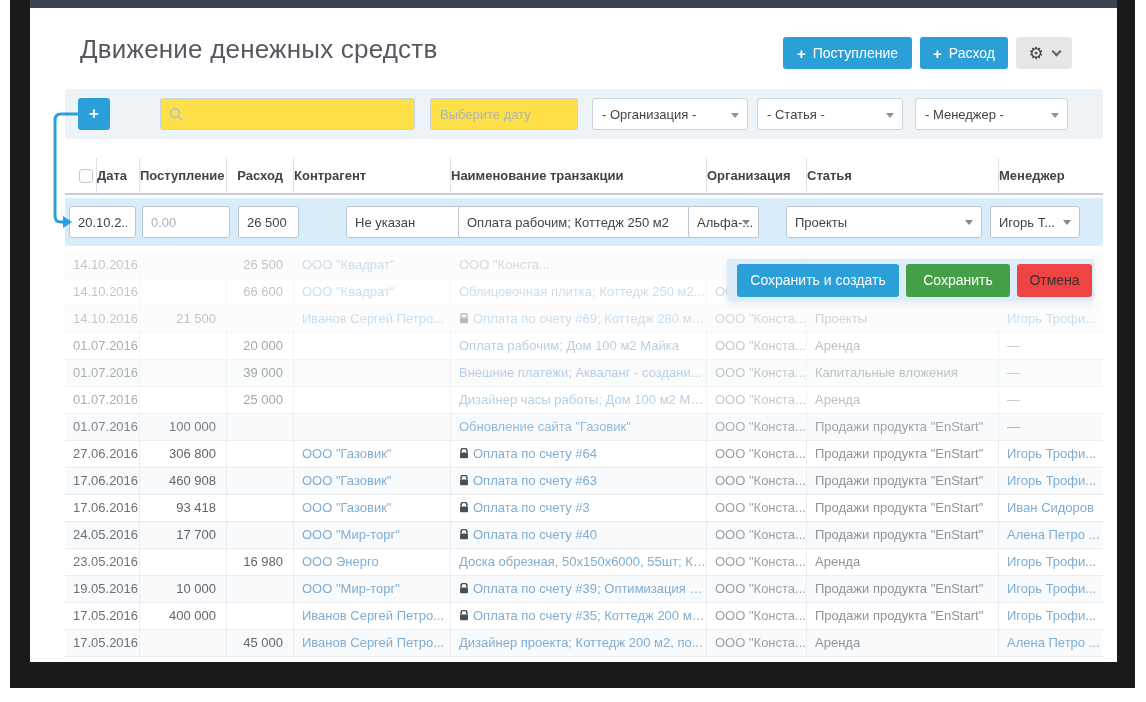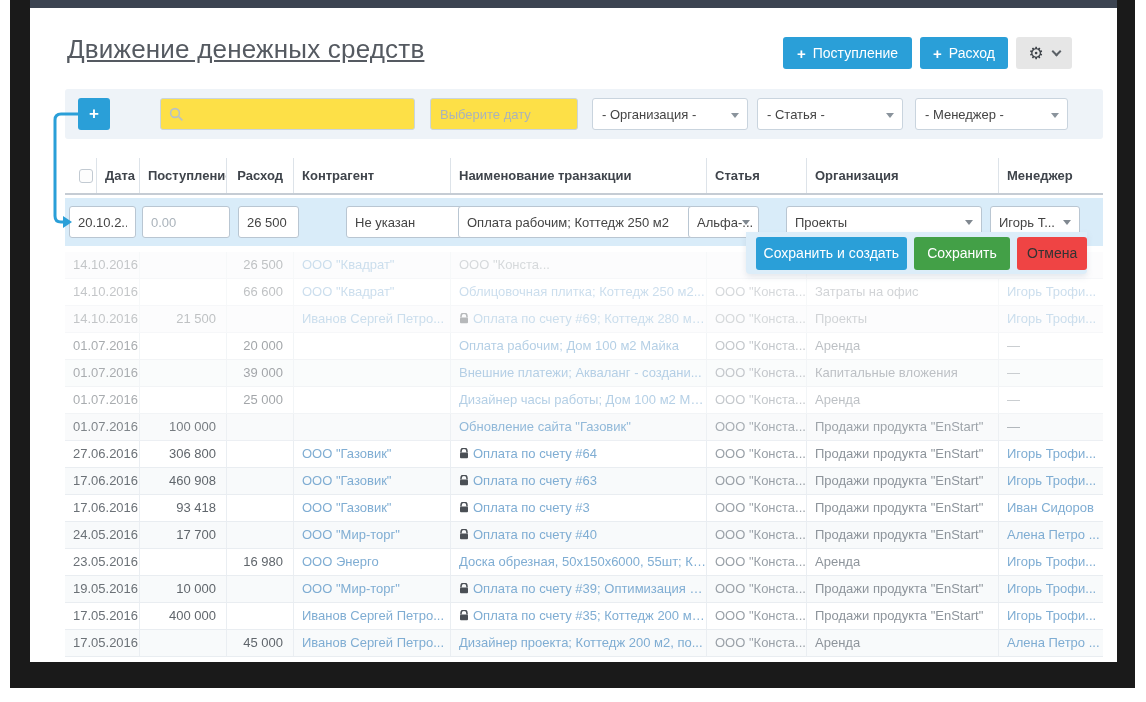--- a/index.html
+++ b/index.html
@@ -7,21 +7,21 @@
   .stage { position:relative; width:1146px; height:702px; background:#fff; }
 
   
   .frame-left  { position:absolute; left:10px;  top:0; width:20px;  height:688px; background:#1a1a1a; }
   .frame-right { position:absolute; left:1117px;top:0; width:18px;  height:688px; background:#1a1a1a; }
   .frame-bottom{ position:absolute; left:10px;  top:662px; width:1125px; height:26px; background:#1a1a1a; }
   .top-navy    { position:absolute; left:30px;  top:0; width:1087px; height:8px; background:#3c4451; }
 
   .content { position:absolute; left:30px; top:8px; width:1087px; height:654px; background:#fff; }
 
-  .page-title { position:absolute; left:37px; top:26px; font-size:26px; font-weight:300; color:#555a61; letter-spacing:.2px;text-decoration:underline; }
+  .page-title { position:absolute; left:50px; top:26px; font-size:26px; font-weight:300; color:#555a61; letter-spacing:.2px; }
 
   .btn { display:inline-flex; align-items:center; justify-content:center; border-radius:3px; cursor:pointer; font-size:14px; border:none; }
   .btn-blue  { background:#2a9fd8; color:#fff; }
   .btn-green { background:#43a047; color:#fff; }
   .btn-gray  { background:#e7e7e7; color:#333; }
   .plus { font-weight:bold; margin-right:7px; font-size:15px; }
 
   .btn-income  { position:absolute; left:753px; top:29px; width:129px; height:32px; }
   .btn-expense { position:absolute; left:890px; top:29px; width:88px;  height:32px; }
   .btn-gear    { position:absolute; left:986px; top:29px; width:56px;  height:32px; background:#e6e6e6; border-radius:3px;
@@ -42,21 +42,21 @@
   .sel { position:absolute; top:9px; height:32px; background:#fff; border:1px solid #c9d4de; border-radius:3px;
          font-size:13px; color:#444; padding:0 22px 0 9px; display:flex; align-items:center; cursor:pointer;
          white-space:nowrap; overflow:hidden; }
   .caret { position:absolute; right:8px; top:14px; width:0; height:0; border-left:4px solid transparent;
            border-right:4px solid transparent; border-top:5px solid #8a939c; }
 
   
   .thead { position:absolute; left:35px; top:150px; width:1038px; height:37px;
            display:grid; grid-template-columns:31px 43px 87px 67px 157px 256px 100px 192px 1fr;
            border-bottom:2px solid #c5ccd4; font-size:13px; font-weight:bold; color:#3f444b; }
-  .thead > div { line-height:35px; padding-left:8px; white-space:nowrap; overflow:hidden; }
+  .thead > div { line-height:35px; padding-left:0; white-space:nowrap; overflow:hidden; }
   .thead > div + div { border-left:1px solid #dde3e9; }
   .thead .h-num { text-align:right; padding-right:10px; }
   .thead .h-check { border-left:none; display:flex; align-items:center; padding-left:14px; }
   .checkbox { width:14px; height:14px; border:1px solid #c2cad2; border-radius:3px; background:#fdfdfd; cursor:pointer; }
 
   .tbody { position:absolute; left:35px; top:244px; width:1038px; }
   .tbl-row { display:grid; grid-template-columns:74px 87px 67px 157px 256px 100px 192px 1fr;
              height:27px; border-bottom:1px solid #e9edf1; font-size:13px; }
   .tbl-row:nth-child(odd) { background:#f8fafb; }
   .tbl-row > div { line-height:26px; padding-left:8px; white-space:nowrap; overflow:hidden; text-overflow:ellipsis; }
@@ -75,23 +75,23 @@
   
   .edit-row { position:absolute; left:35px; top:190px; width:1038px; height:48px; background:#d9ecf9; z-index:3; }
   .e-input { position:absolute; top:8px; height:32px; background:#fff; border:1px solid #b9c6d2; border-radius:3px;
              font-size:13px; color:#444; padding:0 8px; font-family:"Liberation Sans", sans-serif; }
   .e-input::placeholder { color:#aab3bb; }
   .e-sel { position:absolute; top:8px; height:32px; background:#fff; border:1px solid #b9c6d2; border-radius:3px;
            font-size:13px; color:#444; padding:0 20px 0 8px; display:flex; align-items:center; cursor:pointer;
            white-space:nowrap; overflow:hidden; }
   .e-sel .caret { top:13px; border-top-color:#808890; }
 
-  .save-panel { position:absolute; left:697px; top:224px; width:341px; height:42px; background:#dcedf9;
+  .save-panel { position:absolute; left:697px; top:251px; width:367px; height:42px; background:#dcedf9;
                 border-radius:0 0 4px 4px; z-index:4; display:flex; align-items:center; gap:7px; padding-left:10px;
-                box-shadow:0 3px 6px rgba(120,140,160,.18);margin-left:19px; }
+                box-shadow:0 3px 6px rgba(120,140,160,.18); }
   .save-panel .btn { height:33px; }
   .btn-savecreate { width:162px; }
   .btn-save { width:104px; }
   .btn-cancel { width:75px; background:#ef4444; }
 
   .arrow-svg { position:absolute; left:0; top:0; z-index:5; pointer-events:none; }
 </style>
 </head>
 <body>
 
@@ -146,22 +146,22 @@
 
     <div class="thead">
       <div class="h-check">
         <div class="checkbox"></div>
       </div>
       <div>Дата</div>
       <div class="h-num">Поступление</div>
       <div class="h-num">Расход</div>
       <div>Контрагент</div>
       <div>Наименование транзакции</div>
+      <div>Организация</div>
       <div>Статья</div>
-      <div>Организация</div>
       <div>Менеджер</div>
     </div>
 
     <div class="tbody">
         <div class="tbl-row">
           <div class="c-date">14.10.2016</div>
           <div class="c-num"></div>
           <div class="c-num">26 500</div>
           <div class="c-link">ООО "Квадрат"</div>
           <div class="c-org">ООО "Конста...</div>

